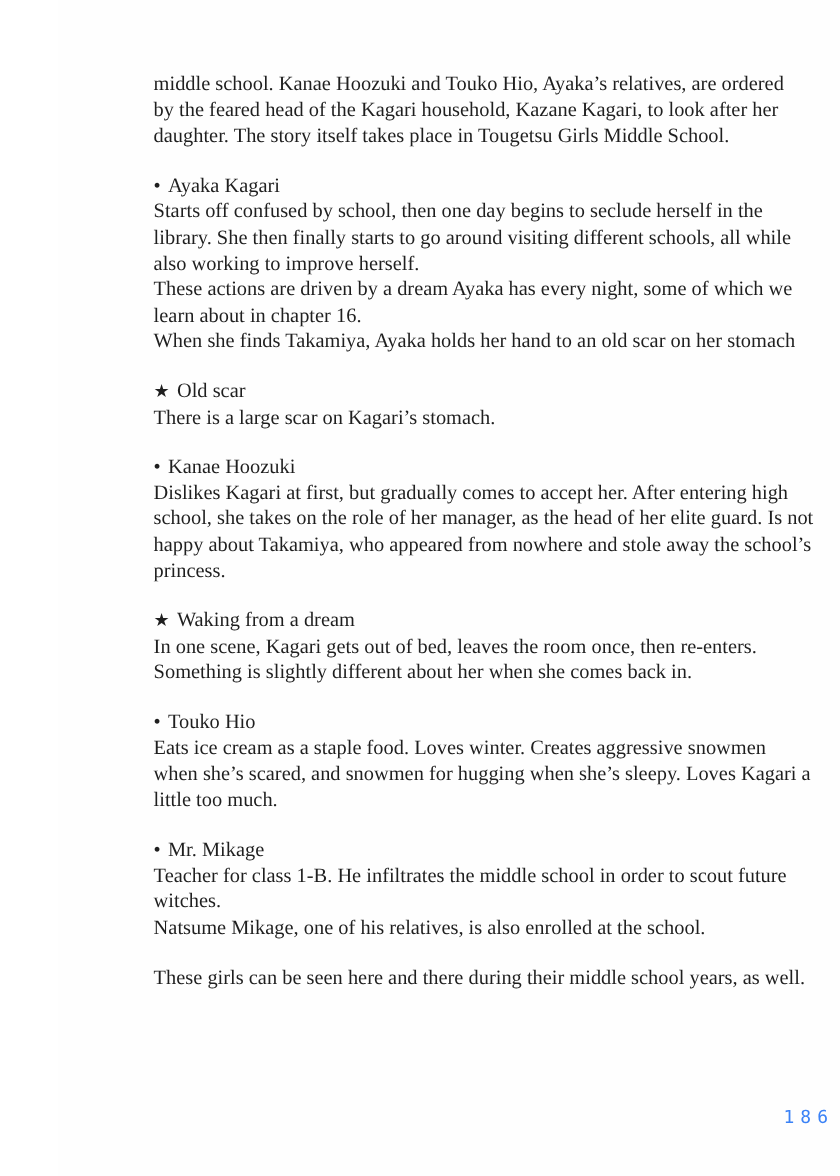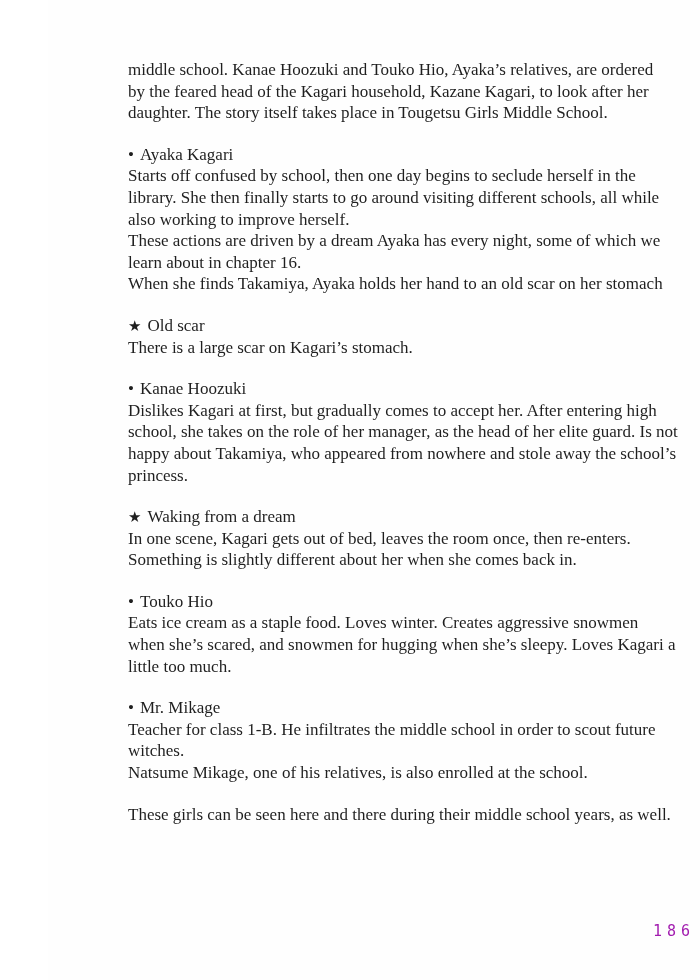--- a/index.html
+++ b/index.html
@@ -47,21 +47,21 @@
     white-space: nowrap;
     height: 21.6px;
   }
   .page-number {
     position: absolute;
     right: 53px;
     top: 922px;
     font-family: "DejaVu Sans Mono", "DejaVu Sans", sans-serif;
     font-size: 15px;
     letter-spacing: 5px;
-    color: #a21caf;
+    color: #3b82f6;
     font-weight: 400;
   }
 </style>
 </head>
 <body>
 
 <div class="page">
   <div class="content" id="content">
       <div class="block">
         <div class="line">middle school. Kanae Hoozuki and Touko Hio, Ayaka’s relatives, are ordered</div>

